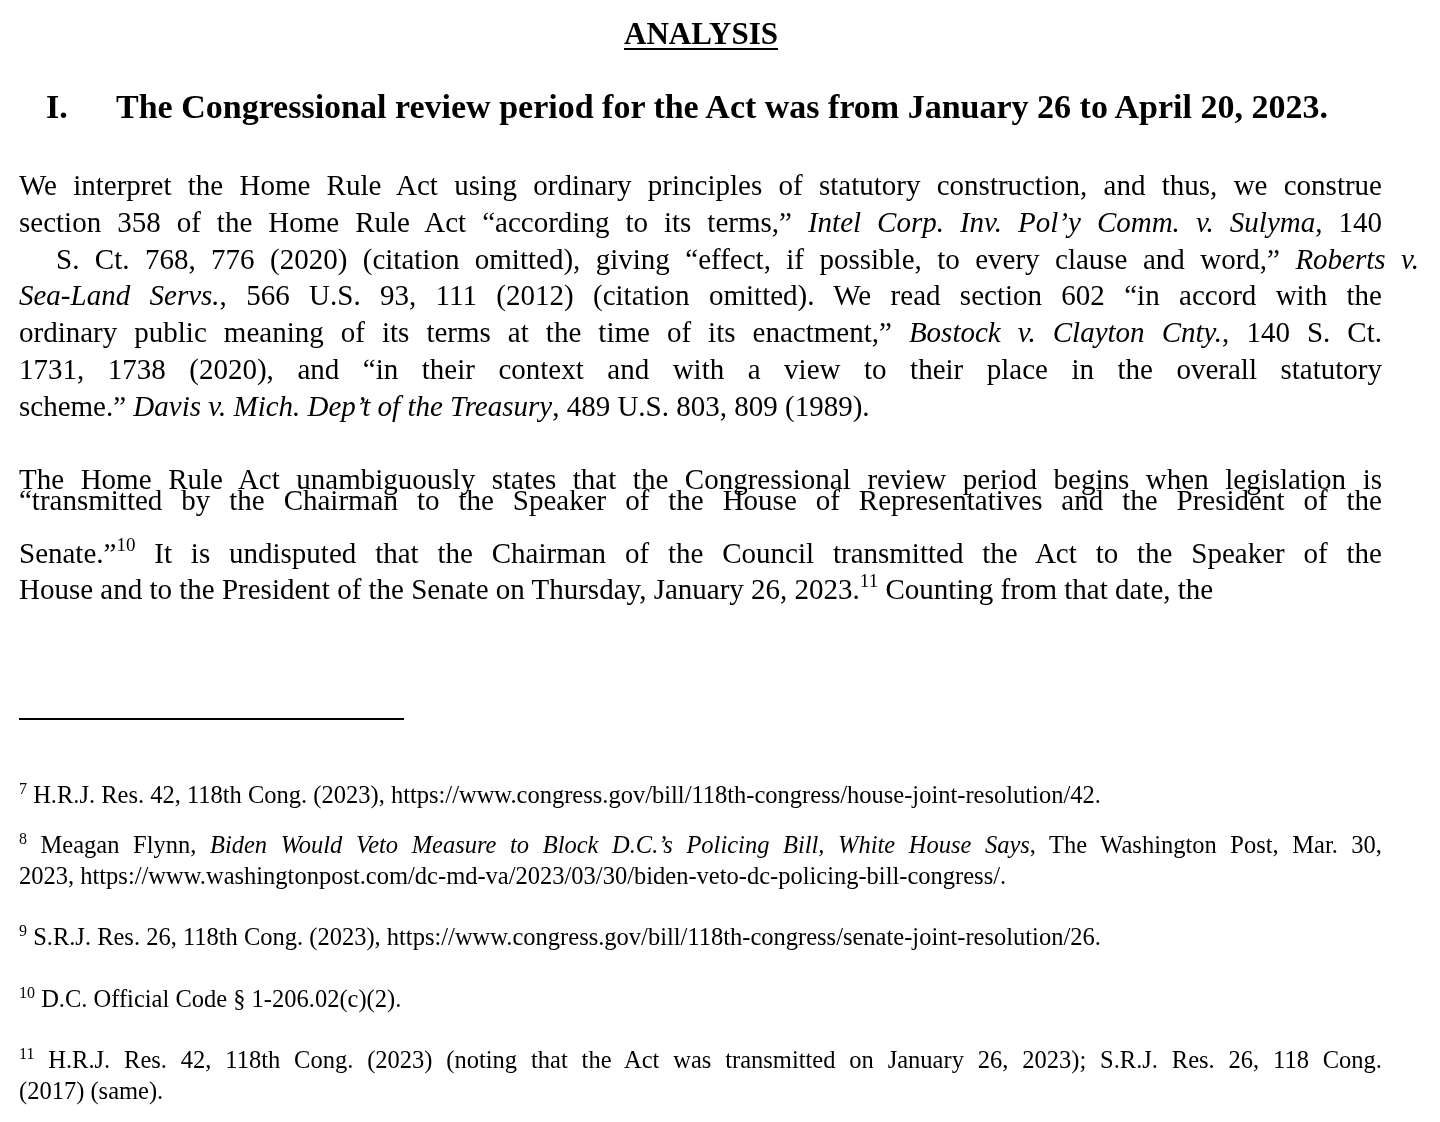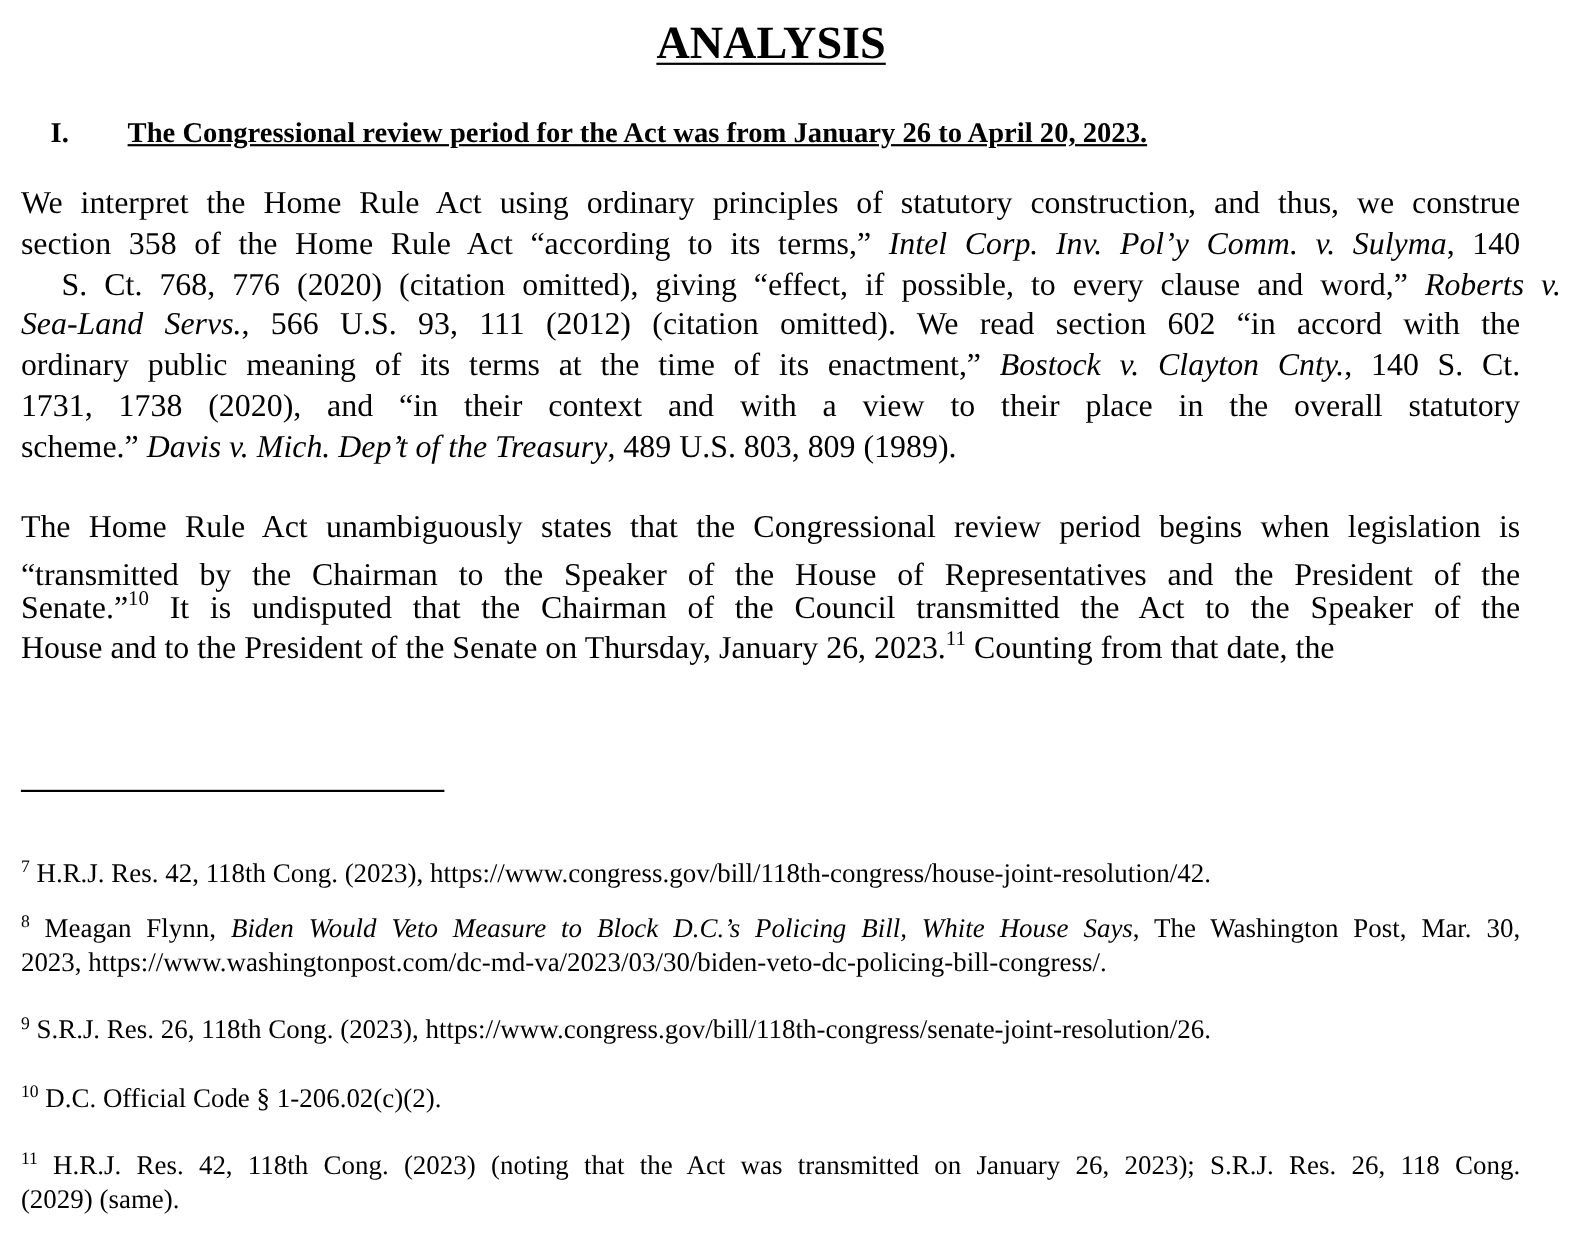--- a/index.html
+++ b/index.html
@@ -3,27 +3,26 @@
 <meta charset="utf-8">
 <style>
   html, body { margin: 0; padding: 0; background: #ffffff; }
   body {
     width: 1440px; height: 1122px; position: relative; overflow: hidden;
     font-family: "Liberation Serif", "DejaVu Serif", serif; color: #000;
   }
   .page { position: absolute; left: 0; top: 0; width: 1440px; height: 1122px; }
   .heading {
     position: absolute; left: 0; width: 1402px; top: 16px; text-align: center;
-    font-weight: bold; font-size: 42px; text-decoration: underline;
+    font-weight: bold; font-size: 31px; text-decoration: underline;
     text-decoration-thickness: 2px; text-underline-offset: 4px; letter-spacing: 0px;
   }
   .section-head {
-    position: absolute; left: 46px; top: 106px; font-weight: bold; font-size: 26px;
+    position: absolute; left: 46px; top: 88px; font-weight: bold; font-size: 34px;
     white-space: nowrap;
-    text-decoration: underline;
   }
   .section-head .num { display: inline-block; width: 70px; }
   .para { position: absolute; left: 19px; width: 1363px; font-size: 29px; }
   .line {
     position: absolute; left: 0; width: 1363px; height: 37px; line-height: 37px;
     white-space: nowrap; text-align: justify; text-align-last: justify;
   }
   .line.last { text-align: right; text-align-last: left; }
   .it { font-style: italic; }
   sup { font-size: 19px; line-height: 0; vertical-align: 12px; }
@@ -48,21 +47,21 @@
       <div class="line" style="top: 0px;"><span>We interpret the Home Rule Act using ordinary principles of statutory construction, and thus, we construe</span></div>
       <div class="line" style="top: 36.8px;"><span>section 358 of the Home Rule Act “according to its terms,” </span><span class="it">Intel Corp. Inv. Pol’y Comm. v. Sulyma</span><span>, 140</span></div>
       <div class="line" style="top: 73.6px; margin-left: 37px;"><span>S. Ct. 768, 776 (2020) (citation omitted), giving “effect, if possible, to every clause and word,” </span><span class="it">Roberts v.</span></div>
       <div class="line" style="top: 110.4px;"><span class="it">Sea-Land Servs.</span><span>, 566 U.S. 93, 111 (2012) (citation omitted). We read section 602 “in accord with the</span></div>
       <div class="line" style="top: 147.2px;"><span>ordinary public meaning of its terms at the time of its enactment,” </span><span class="it">Bostock v. Clayton Cnty.</span><span>, 140 S. Ct.</span></div>
       <div class="line" style="top: 184px;"><span>1731, 1738 (2020), and “in their context and with a view to their place in the overall statutory</span></div>
       <div class="line last" style="top: 220.8px;"><span>scheme.” </span><span class="it">Davis v. Mich. Dep’t of the Treasury</span><span>, 489 U.S. 803, 809 (1989).</span></div>
     </div>
   <div class="para" id="p2" style="top: 461px;">
       <div class="line" style="top: 0px;"><span>The Home Rule Act unambiguously states that the Congressional review period begins when legislation is</span></div>
-      <div class="line" style="top: 44px;"><span>“transmitted by the Chairman to the Speaker of the House of Representatives and the President of the</span></div>
+      <div class="line" style="top: 21px;"><span>“transmitted by the Chairman to the Speaker of the House of Representatives and the President of the</span></div>
       <div class="line" style="top: 73.6px;"><span>Senate.”</span><sup>10</sup><span> It is undisputed that the Chairman of the Council transmitted the Act to the Speaker of the</span></div>
       <div class="line last" style="top: 110.4px;"><span>House and to the President of the Senate on Thursday, January 26, 2023.</span><sup>11</sup><span> Counting from that date, the</span></div>
     </div>
 
   <div class="fn-rule"></div>
 
   <div class="fn" style="top: 767px;">
       <div class="line last" style="top: 0px; margin-top: 12px;"><sup>7</sup><span> H.R.J. Res. 42, 118th Cong. (2023), https://www.congress.gov/bill/118th-congress/house-joint-resolution/42.</span></div>
     </div>
   <div class="fn" style="top: 829px;">
@@ -70,15 +69,15 @@
       <div class="line last" style="top: 31px;"><span>2023, https://www.washingtonpost.com/dc-md-va/2023/03/30/biden-veto-dc-policing-bill-congress/.</span></div>
     </div>
   <div class="fn" style="top: 921px;">
       <div class="line last" style="top: 0px;"><sup>9</sup><span> S.R.J. Res. 26, 118th Cong. (2023), https://www.congress.gov/bill/118th-congress/senate-joint-resolution/26.</span></div>
     </div>
   <div class="fn" style="top: 983px;">
       <div class="line last" style="top: 0px;"><sup>10</sup><span> D.C. Official Code § 1-206.02(c)(2).</span></div>
     </div>
   <div class="fn" style="top: 1044px;">
       <div class="line" style="top: 0px;"><sup>11</sup><span> H.R.J. Res. 42, 118th Cong. (2023) (noting that the Act was transmitted on January 26, 2023); S.R.J. Res. 26, 118 Cong.</span></div>
-      <div class="line last" style="top: 31px;"><span>(2029) (same).</span></div>
+      <div class="line last" style="top: 31px;"><span>(2017) (same).</span></div>
     </div>
 </div>
 
 </body></html>

